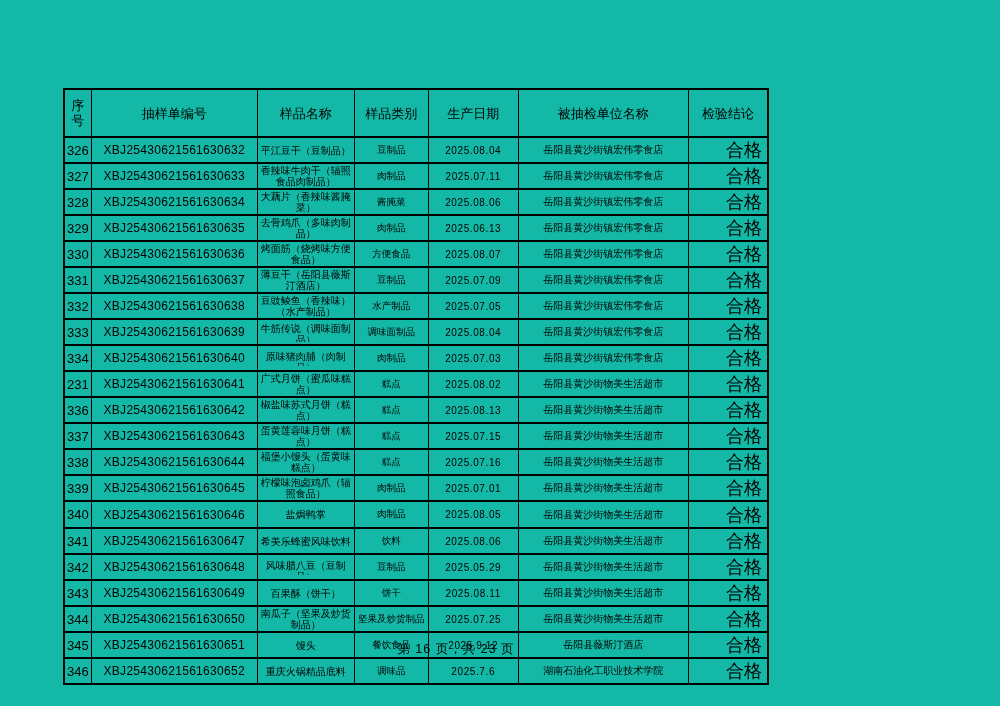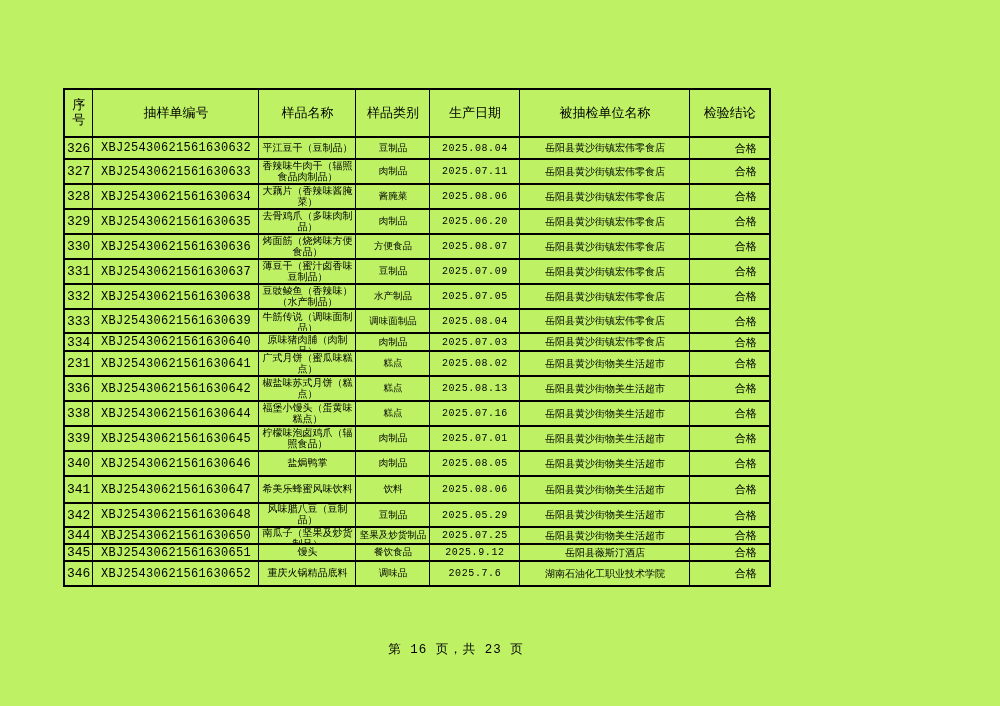--- a/index.html
+++ b/index.html
@@ -1,21 +1,21 @@
 <!DOCTYPE html>
 <html><head>
 <meta charset="utf-8">
 <style>
   html, body { margin: 0; padding: 0; background: #fff; }
   .page {
     position: relative;
     width: 1000px;
     height: 706px;
-    background: #bef264;
-    font-family: Liberation Mono, monospace;
+    background: #14b8a6;
+    font-family: Liberation Sans, sans-serif;
     color: #000;
     overflow: hidden;
   }
   table.results {
     position: absolute;
     left: 63px;
     top: 88px;
     border-collapse: collapse;
     table-layout: fixed;
     border: 2px solid #000;
@@ -56,21 +56,21 @@
   tbody tr:nth-child(18) { height: 16px; }
   tbody tr:nth-child(20) { height: 18px; }
   tbody tr:nth-child(21) { height: 17px; }
 
   td.no     { font-size: 13px; }
   td.code   { font-size: 12px; letter-spacing: 0.3px; }
   td.name   { font-size: 10px; }
   td.cat    { font-size: 9.5px; }
   td.date   { font-size: 10px; letter-spacing: 0.6px; }
   td.unit   { font-size: 10px; }
-  td.result { font-size: 11px; padding-left: 34px; }
+  td.result { font-size: 18px; padding-left: 34px; }
 
   .nm { line-height: 11px; overflow: hidden; margin: 0 auto; }
   
   tbody tr:nth-child(8)  .nm { max-height: 19px; }
   tbody tr:nth-child(9)  .nm { max-height: 15px; }
   tbody tr:nth-child(17) .nm { max-height: 15px; }
 
   .footer {
     position: absolute;
     left: 0;
@@ -141,40 +141,40 @@
           <td class="unit">岳阳县黄沙街镇宏伟零食店</td>
           <td class="result">合格</td>
         </tr>
         <tr>
           <td class="no">329</td>
           <td class="code">XBJ25430621561630635</td>
           <td class="name">
             <div class="nm">去骨鸡爪（多味肉制品）</div>
           </td>
           <td class="cat">肉制品</td>
-          <td class="date">2025.06.20</td>
+          <td class="date">2025.06.13</td>
           <td class="unit">岳阳县黄沙街镇宏伟零食店</td>
           <td class="result">合格</td>
         </tr>
         <tr>
           <td class="no">330</td>
           <td class="code">XBJ25430621561630636</td>
           <td class="name">
             <div class="nm">烤面筋（烧烤味方便食品）</div>
           </td>
           <td class="cat">方便食品</td>
           <td class="date">2025.08.07</td>
           <td class="unit">岳阳县黄沙街镇宏伟零食店</td>
           <td class="result">合格</td>
         </tr>
         <tr>
           <td class="no">331</td>
           <td class="code">XBJ25430621561630637</td>
           <td class="name">
-            <div class="nm">薄豆干（蜜汁卤香味豆制品）</div>
+            <div class="nm">薄豆干（岳阳县薇斯汀酒店）</div>
           </td>
           <td class="cat">豆制品</td>
           <td class="date">2025.07.09</td>
           <td class="unit">岳阳县黄沙街镇宏伟零食店</td>
           <td class="result">合格</td>
         </tr>
         <tr>
           <td class="no">332</td>
           <td class="code">XBJ25430621561630638</td>
           <td class="name">
@@ -223,20 +223,31 @@
           <td class="code">XBJ25430621561630642</td>
           <td class="name">
             <div class="nm">椒盐味苏式月饼（糕点）</div>
           </td>
           <td class="cat">糕点</td>
           <td class="date">2025.08.13</td>
           <td class="unit">岳阳县黄沙街物美生活超市</td>
           <td class="result">合格</td>
         </tr>
         <tr>
+          <td class="no">337</td>
+          <td class="code">XBJ25430621561630643</td>
+          <td class="name">
+            <div class="nm">蛋黄莲蓉味月饼（糕点）</div>
+          </td>
+          <td class="cat">糕点</td>
+          <td class="date">2025.07.15</td>
+          <td class="unit">岳阳县黄沙街物美生活超市</td>
+          <td class="result">合格</td>
+        </tr>
+        <tr>
           <td class="no">338</td>
           <td class="code">XBJ25430621561630644</td>
           <td class="name">
             <div class="nm">福堡小馒头（蛋黄味糕点）</div>
           </td>
           <td class="cat">糕点</td>
           <td class="date">2025.07.16</td>
           <td class="unit">岳阳县黄沙街物美生活超市</td>
           <td class="result">合格</td>
         </tr>
@@ -274,20 +285,31 @@
           <td class="result">合格</td>
         </tr>
         <tr>
           <td class="no">342</td>
           <td class="code">XBJ25430621561630648</td>
           <td class="name">
             <div class="nm">风味腊八豆（豆制品）</div>
           </td>
           <td class="cat">豆制品</td>
           <td class="date">2025.05.29</td>
+          <td class="unit">岳阳县黄沙街物美生活超市</td>
+          <td class="result">合格</td>
+        </tr>
+        <tr>
+          <td class="no">343</td>
+          <td class="code">XBJ25430621561630649</td>
+          <td class="name">
+            <div class="nm">百果酥（饼干）</div>
+          </td>
+          <td class="cat">饼干</td>
+          <td class="date">2025.08.11</td>
           <td class="unit">岳阳县黄沙街物美生活超市</td>
           <td class="result">合格</td>
         </tr>
         <tr>
           <td class="no">344</td>
           <td class="code">XBJ25430621561630650</td>
           <td class="name">
             <div class="nm">南瓜子（坚果及炒货制品）</div>
           </td>
           <td class="cat">坚果及炒货制品</td>

